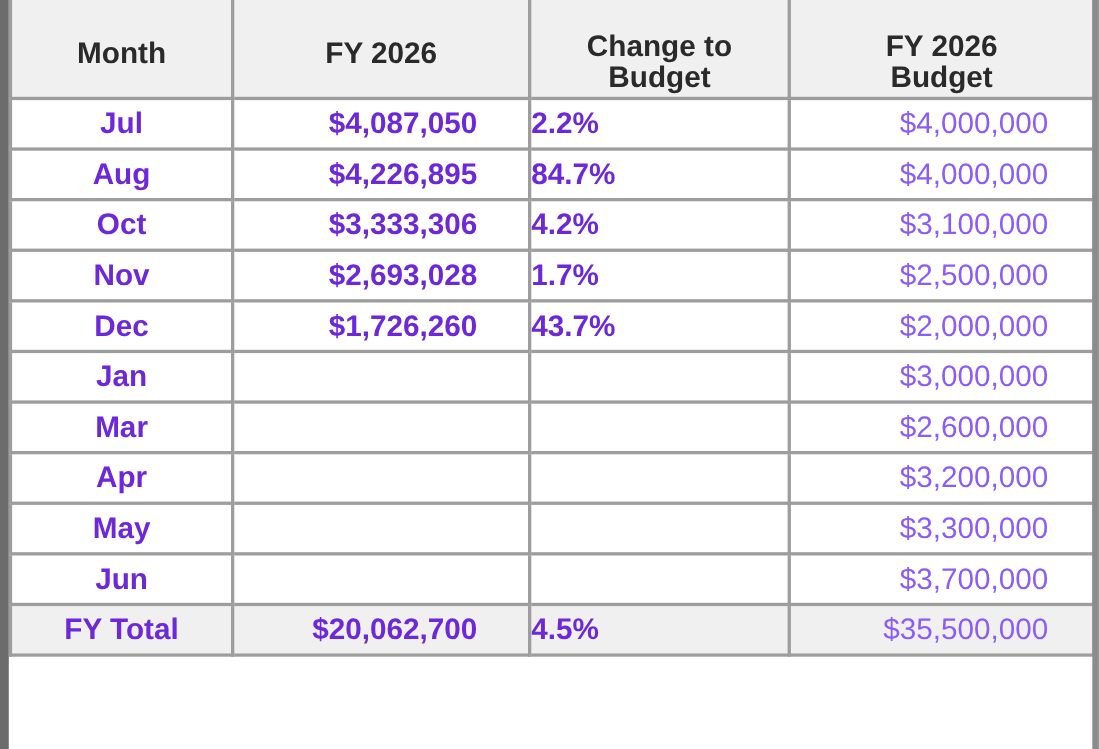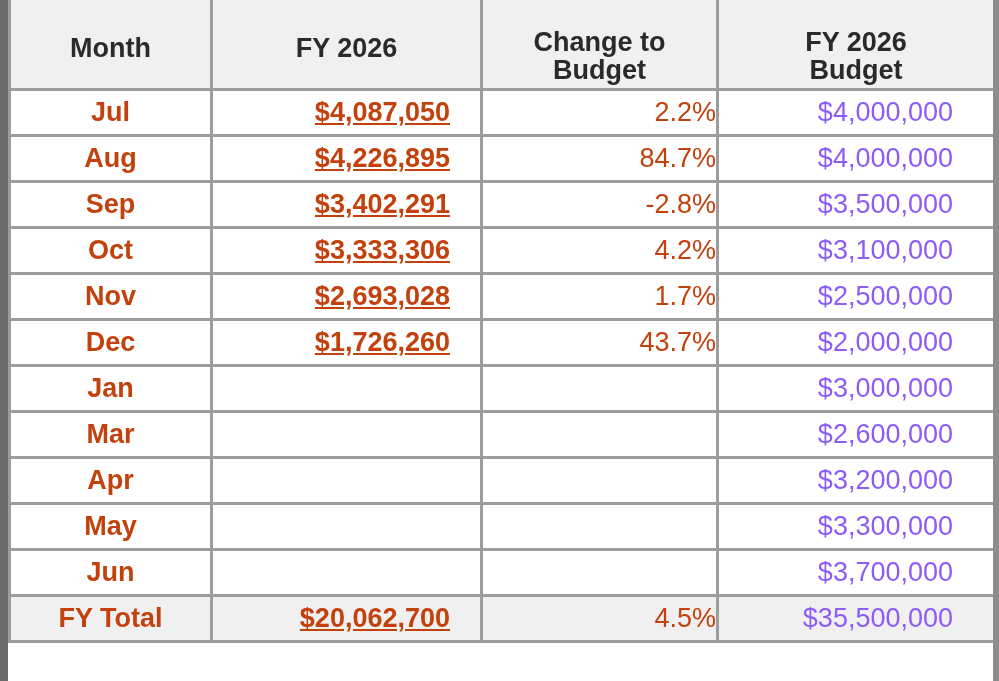--- a/index.html
+++ b/index.html
@@ -2,29 +2,29 @@
 <html><head>
 <meta charset="utf-8">
 <style>
   html, body { margin:0; padding:0; }
   body { width:999px; height:681px; overflow:hidden; background:#ffffff; position:relative;
          font-family:"Liberation Sans", sans-serif; }
   .left-bar { position:absolute; left:0; top:0; width:8px; height:681px; background:#6c6c6c; }
   .right-bar { position:absolute; left:993px; top:0; width:6px; height:681px; background:#8c8c8c; }
   table { position:absolute; left:8px; top:-15px; border-collapse:collapse; table-layout:fixed; width:985px; }
   col.c1 { width:202px; } col.c2 { width:270px; } col.c3 { width:236px; } col.c4 { width:277px; }
-  td, th { border:3px solid #9d9d9d; height:43px; padding:0; font-size:27px; color:#c2410c;
+  td, th { border:3px solid #9d9d9d; height:43px; padding:0; font-size:27px; color:#6d28d9;
            white-space:nowrap; overflow:hidden; }
   thead th { background:#f0f0f0; font-weight:bold; color:#2a2a2a; height:72px; line-height:28px; vertical-align:bottom; padding-bottom:4px; }
   th.month-h { vertical-align:middle; padding-top:24px; }
   th.fy-h { vertical-align:middle; padding-top:24px; }
   th.border-left { border-left:3px solid #c4c4c4; }
   td.month { text-align:center; font-weight:bold; }
-  td.actual { text-align:right; font-weight:bold; padding-right:30px; border-left:3px solid #c4c4c4;text-decoration:underline; }
-  td.change { text-align:right; font-weight:normal; }
+  td.actual { text-align:right; font-weight:bold; padding-right:46px; border-left:3px solid #c4c4c4; }
+  td.change { text-align:left; font-weight:bold; }
   td.budget { text-align:right; font-weight:normal; padding-right:40px; color:#8b5cf6; }
   tr.light td { border-top-color:#cfcfcf; }
   tr.total td { background:#f0f0f0; height:43px; }
 </style>
 </head>
 <body>
 
 <div class="left-bar"></div>
 
 <table>
@@ -47,26 +47,20 @@
       <td class="month">Jul</td>
       <td class="actual">$4,087,050</td>
       <td class="change">2.2%</td>
       <td class="budget">$4,000,000</td>
     </tr>
     <tr>
       <td class="month">Aug</td>
       <td class="actual">$4,226,895</td>
       <td class="change">84.7%</td>
       <td class="budget">$4,000,000</td>
-    </tr>
-    <tr>
-      <td class="month">Sep</td>
-      <td class="actual">$3,402,291</td>
-      <td class="change">-2.8%</td>
-      <td class="budget">$3,500,000</td>
     </tr>
     <tr class="light">
       <td class="month">Oct</td>
       <td class="actual">$3,333,306</td>
       <td class="change">4.2%</td>
       <td class="budget">$3,100,000</td>
     </tr>
     <tr>
       <td class="month">Nov</td>
       <td class="actual">$2,693,028</td>

